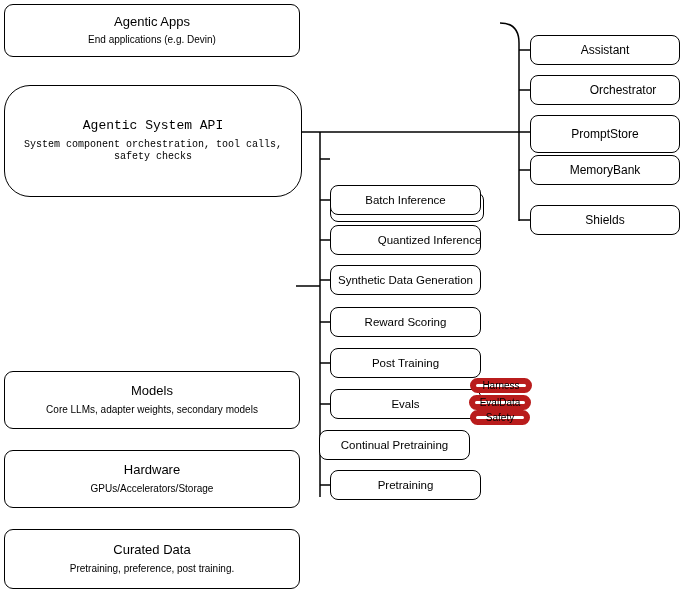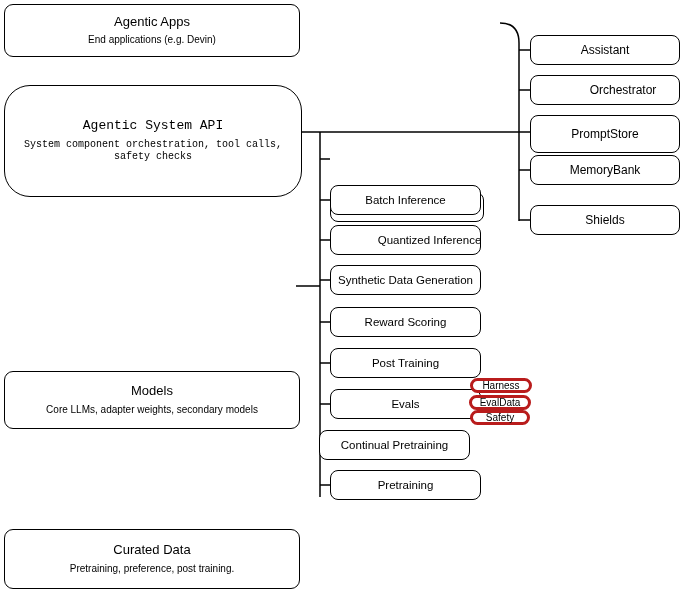--- a/index.html
+++ b/index.html
@@ -35,21 +35,21 @@
     border-radius: 8px;
     display: flex;
     align-items: center;
     justify-content: center;
     font-size: 11.5px;
     white-space: nowrap;
   }
   .pill {
     position: absolute;
     background: #fff;
-    border: 3px solid #b91c1c;
+    border: 6px solid #b91c1c;
     border-radius: 8px;
     display: flex;
     align-items: center;
     justify-content: center;
     font-size: 10px;
     height: 15px;
     white-space: nowrap;
     z-index: 3;
   }
   .node, .box { z-index: 2; }
@@ -90,20 +90,24 @@
     <div class="title">Agentic System API</div>
     <div class="subtitle">System component orchestration, tool calls, safety checks</div>
   </div>
 
 
   <div class="box" style="left:4px; top:371px; width:296px; height:58px; border-radius:9px;">
     <div class="title">Models</div>
     <div class="subtitle">Core LLMs, adapter weights, secondary models</div>
   </div>
 
+  <div class="box" style="left:4px; top:450px; width:296px; height:58px; border-radius:9px;">
+    <div class="title">Hardware</div>
+    <div class="subtitle">GPUs/Accelerators/Storage</div>
+  </div>
 
   <div class="box" style="left:4px; top:529px; width:296px; height:60px; border-radius:9px;">
     <div class="title">Curated Data</div>
     <div class="subtitle">Pretraining, preference, post training.</div>
   </div>
 
   <div class="node" style="left:330px; top:144px; width:154px; height:30px;margin-top:48px;">Realtime Inference</div>
   <div class="node" style="left:330px; top:185px; width:151px; height:30px;">Batch Inference</div>
   <div class="node" style="left:330px; top:225px; width:151px; height:30px;padding-left:48px;">Quantized Inference</div>
   <div class="node" style="left:330px; top:265px; width:151px; height:30px;">Synthetic Data Generation</div>

